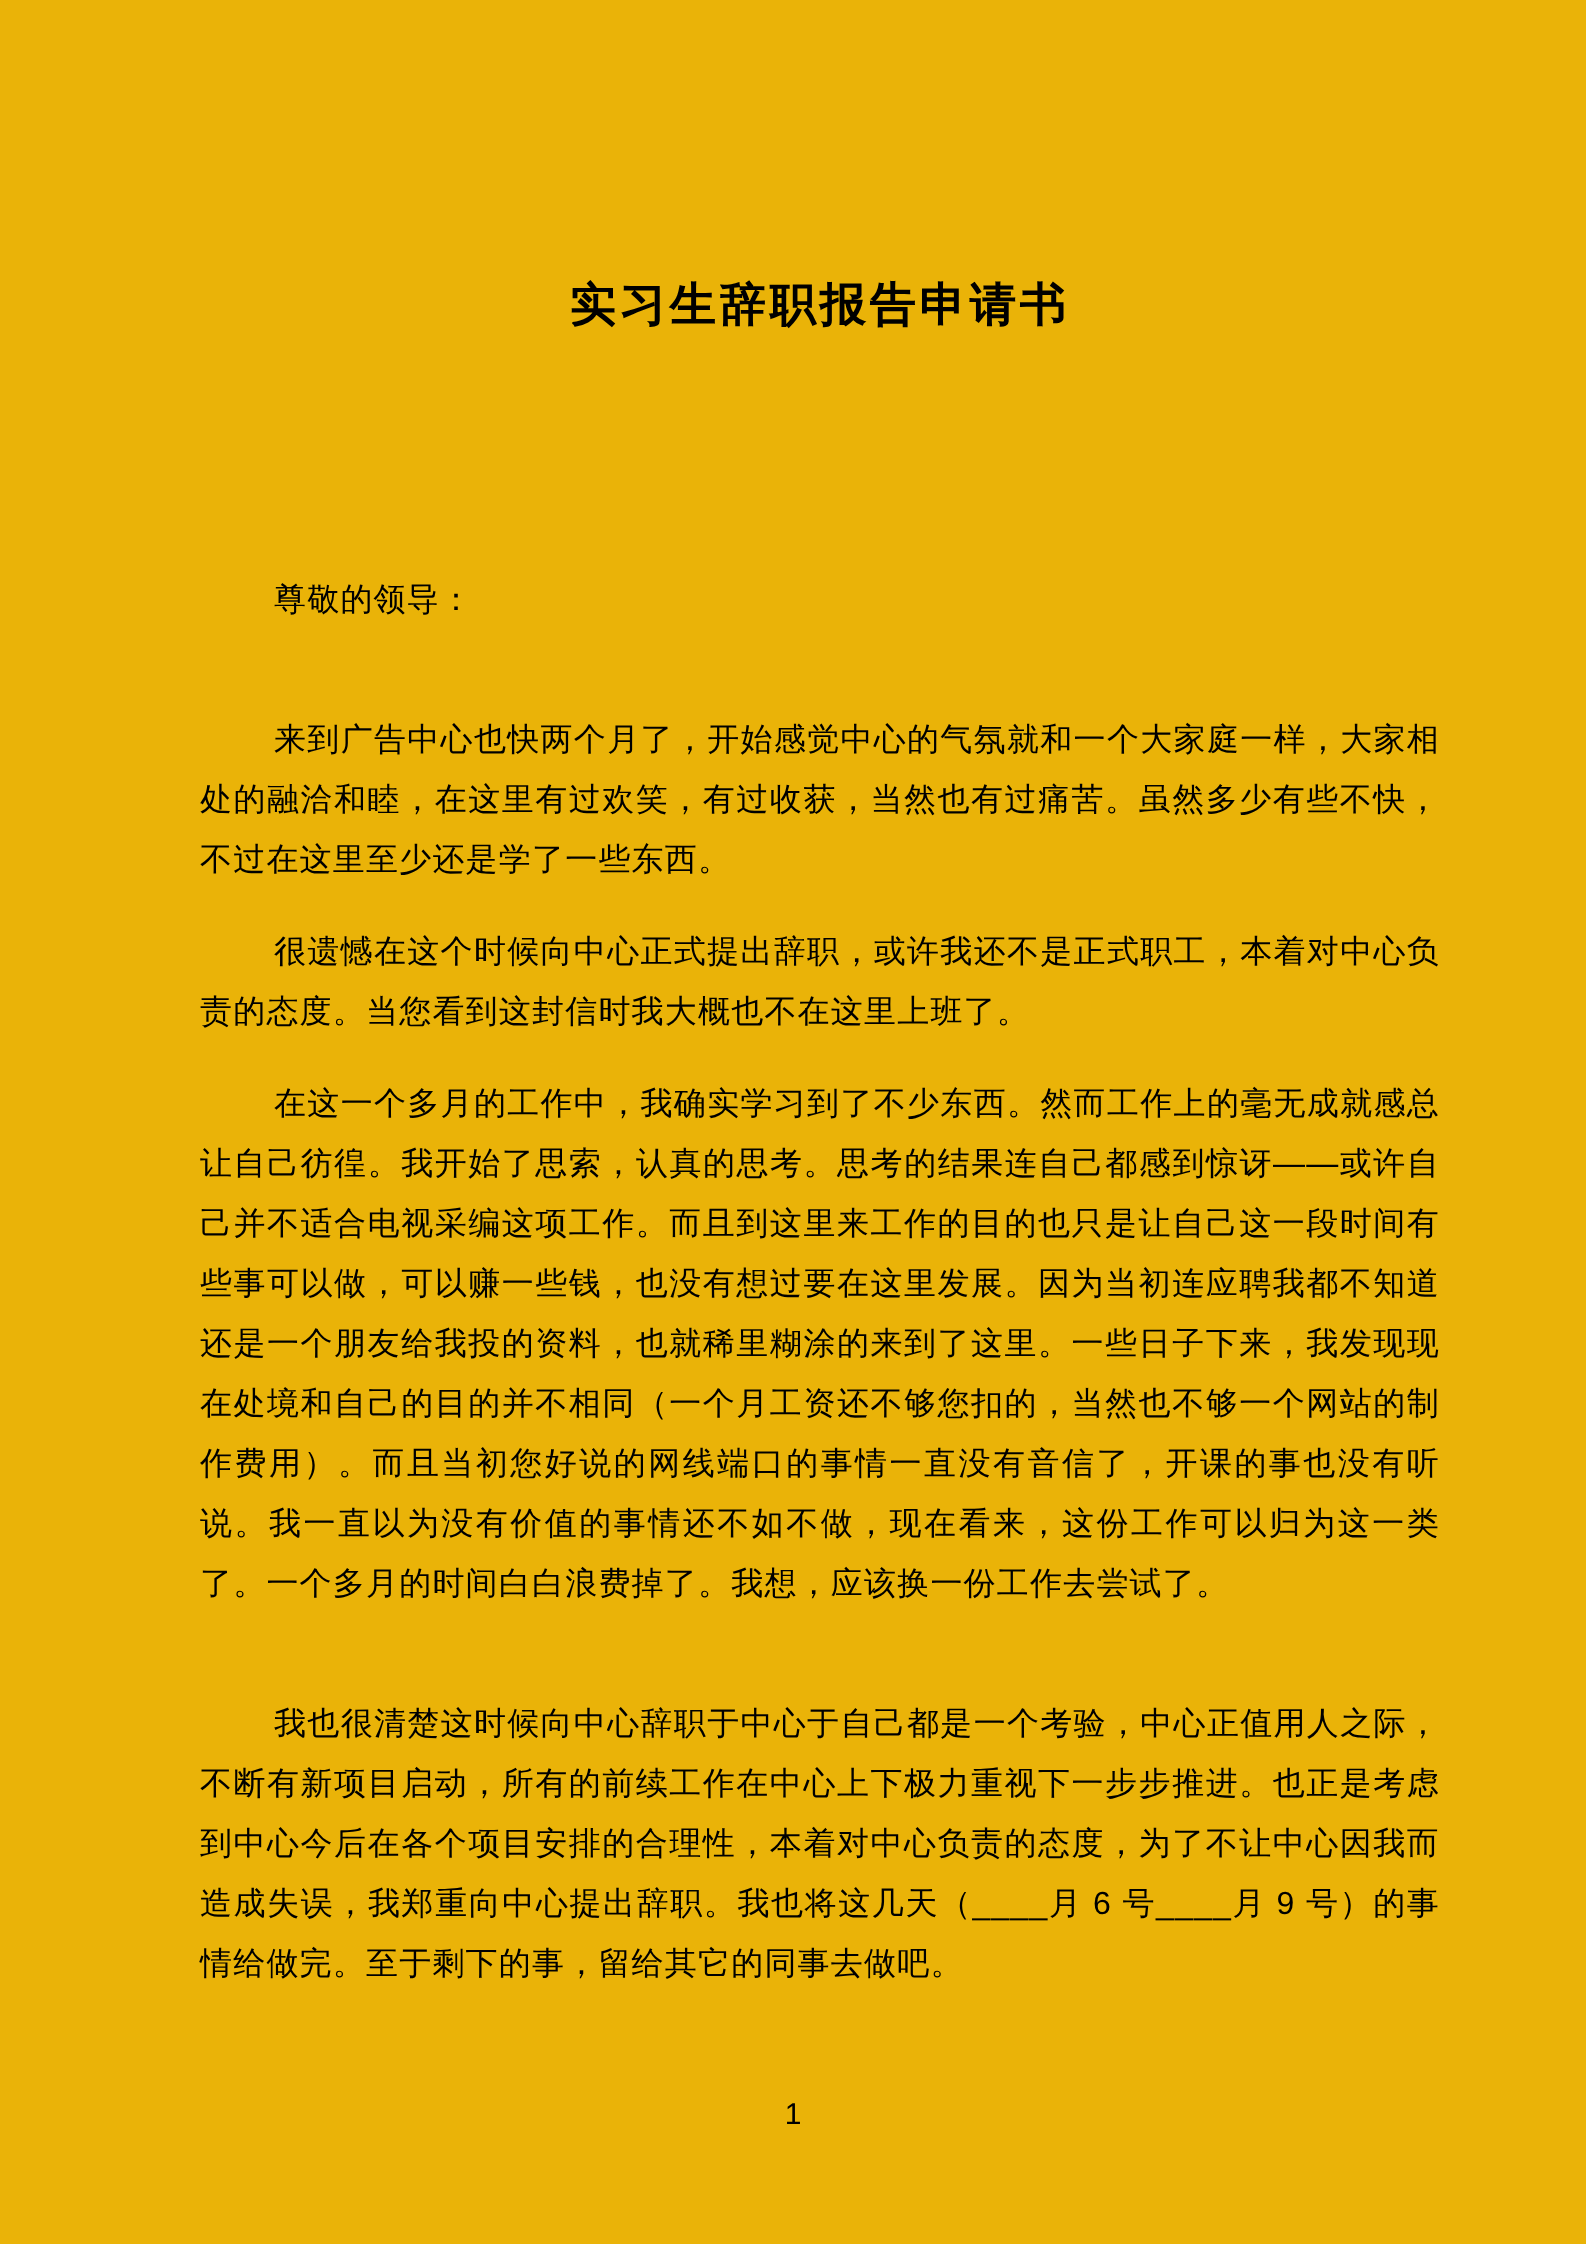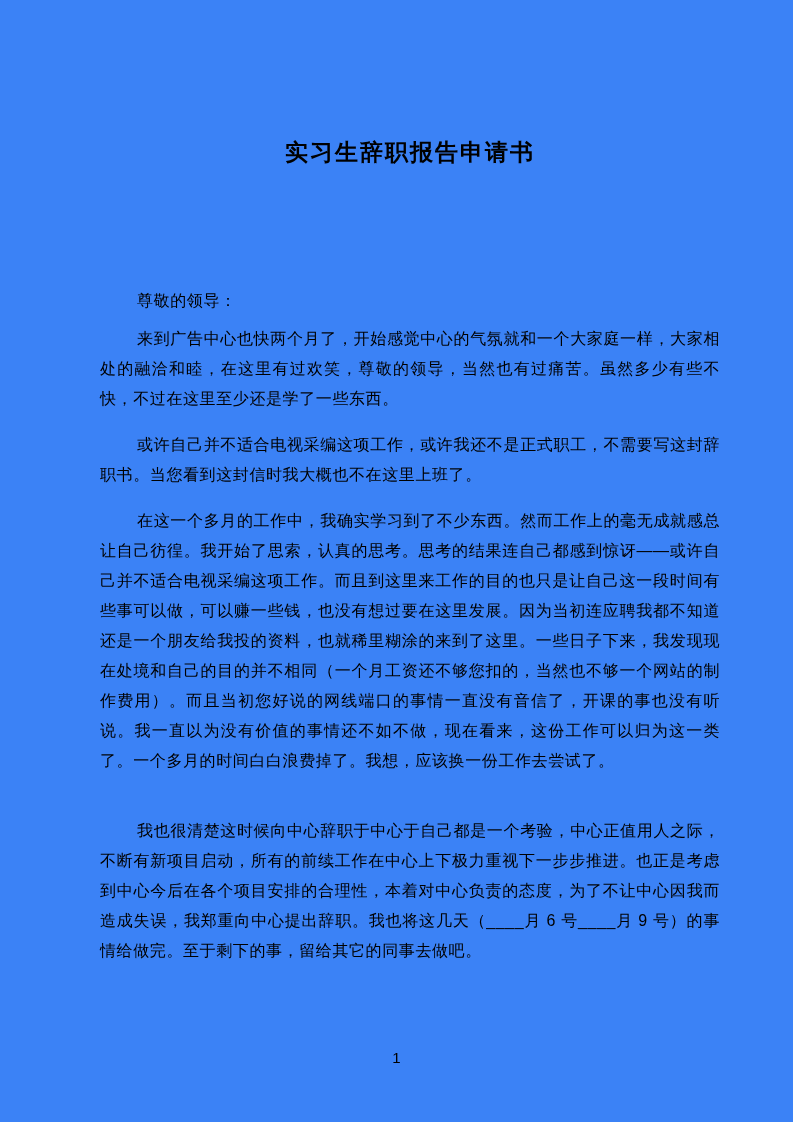--- a/index.html
+++ b/index.html
@@ -4,21 +4,21 @@
 <style>
   html, body {
     margin: 0;
     padding: 0;
     background: #ffffff;
   }
   .page {
     position: relative;
     width: 793px;
     height: 1122px;
-    background: #3b82f6;
+    background: #eab308;
     overflow: hidden;
     font-family: "Liberation Sans", sans-serif;
     color: #000000;
   }
   .doc {
     padding: 130px 73px 0 100px; 
   }
   .doc-title {
     font-size: 23px;
     line-height: 44px;
@@ -29,21 +29,21 @@
   }
   .para {
     font-size: 16px;
     line-height: 30px;
     letter-spacing: 0.6px;
     text-align: justify;
     text-indent: 37px;
     margin: 0 0 16px 0;
   }
   .salutation {
-    margin-bottom: 8px;
+    margin-bottom: 40px;
   }
   .gap-after-large {
     margin-bottom: 40px;
   }
   .page-number {
     position: absolute;
     top: 1047px;
     left: 0;
     width: 100%;
     text-align: center;
@@ -53,23 +53,23 @@
 </style>
 </head>
 <body>
 
 <div class="page">
   <div class="doc">
     <h1 class="doc-title">实习生辞职报告申请书</h1>
 
     <p class="para salutation">尊敬的领导：</p>
 
-    <p class="para">来到广告中心也快两个月了，开始感觉中心的气氛就和一个大家庭一样，大家相处的融洽和睦，在这里有过欢笑，尊敬的领导，当然也有过痛苦。虽然多少有些不快，不过在这里至少还是学了一些东西。</p>
+    <p class="para">来到广告中心也快两个月了，开始感觉中心的气氛就和一个大家庭一样，大家相处的融洽和睦，在这里有过欢笑，有过收获，当然也有过痛苦。虽然多少有些不快，不过在这里至少还是学了一些东西。</p>
 
-    <p class="para">或许自己并不适合电视采编这项工作，或许我还不是正式职工，不需要写这封辞职书。当您看到这封信时我大概也不在这里上班了。</p>
+    <p class="para">很遗憾在这个时候向中心正式提出辞职，或许我还不是正式职工，本着对中心负责的态度。当您看到这封信时我大概也不在这里上班了。</p>
 
     <p class="para gap-after-large">在这一个多月的工作中，我确实学习到了不少东西。然而工作上的毫无成就感总让自己彷徨。我开始了思索，认真的思考。思考的结果连自己都感到惊讶——或许自己并不适合电视采编这项工作。而且到这里来工作的目的也只是让自己这一段时间有些事可以做，可以赚一些钱，也没有想过要在这里发展。因为当初连应聘我都不知道还是一个朋友给我投的资料，也就稀里糊涂的来到了这里。一些日子下来，我发现现在处境和自己的目的并不相同（一个月工资还不够您扣的，当然也不够一个网站的制作费用）。而且当初您好说的网线端口的事情一直没有音信了，开课的事也没有听说。我一直以为没有价值的事情还不如不做，现在看来，这份工作可以归为这一类了。一个多月的时间白白浪费掉了。我想，应该换一份工作去尝试了。</p>
 
     <p class="para">我也很清楚这时候向中心辞职于中心于自己都是一个考验，中心正值用人之际，不断有新项目启动，所有的前续工作在中心上下极力重视下一步步推进。也正是考虑到中心今后在各个项目安排的合理性，本着对中心负责的态度，为了不让中心因我而造成失误，我郑重向中心提出辞职。我也将这几天（____月 6 号____月 9 号）的事情给做完。至于剩下的事，留给其它的同事去做吧。</p>
   </div>
 
   <div class="page-number">1</div>
 </div>
 
 </body></html>

